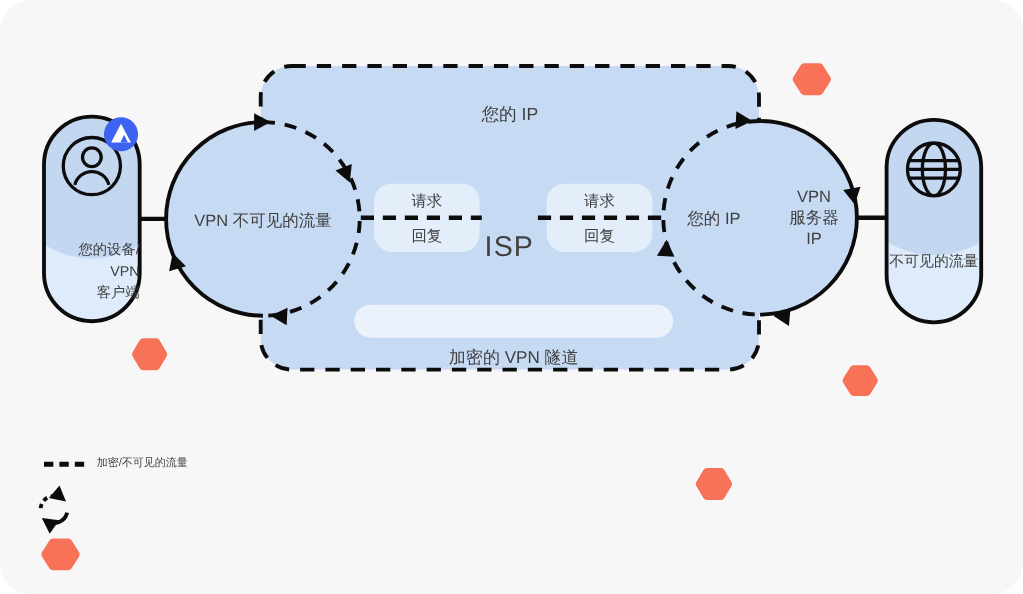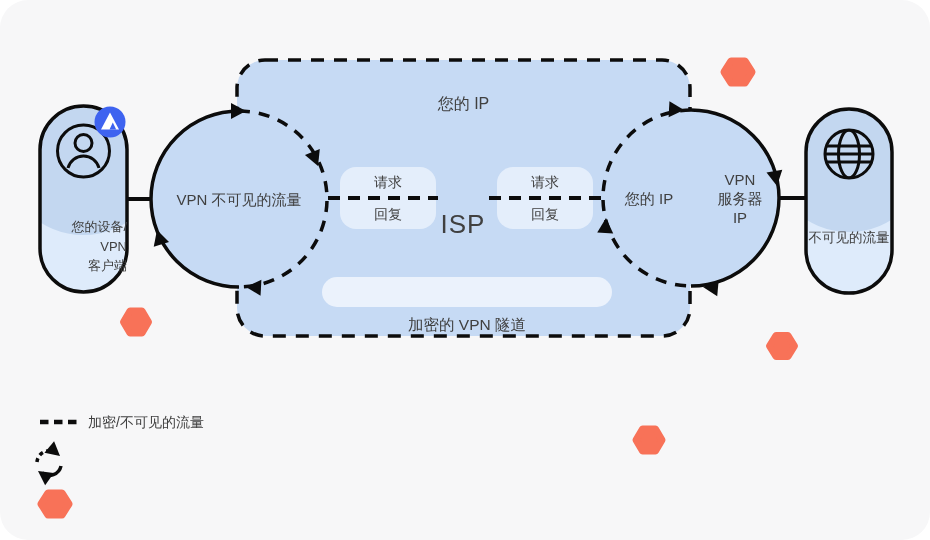--- a/index.html
+++ b/index.html
@@ -13,21 +13,21 @@
   .box-req1{left:340px;top:174px;width:96px;font-size:14px;}
   .box-rep1{left:340px;top:206px;width:96px;font-size:14px;}
   .isp{left:433px;top:181px;width:60px;font-size:26px;letter-spacing:1px;margin-top:28px;}
   .box-req2{left:497px;top:174px;width:96px;font-size:14px;}
   .box-rep2{left:497px;top:206px;width:96px;font-size:14px;}
   .your-ip-right{left:609px;top:190px;width:80px;font-size:15px;}
   .vpn-server{left:700px;top:170px;width:80px;font-size:15px;line-height:1.28;}
   .tunnel{left:322px;top:283px;width:290px;font-size:15.5px;margin-top:32px;}
   .device{left:40px;top:217px;width:87px;font-size:13px;line-height:1.5;text-align:right;}
   .website{left:806px;top:229px;width:86px;font-size:13.5px;}
-  .legend-label{text-align:left;font-size:14px;}
+  .legend-label{text-align:left;font-size:10px;}
   .lg1{left:88px;top:414px;width:300px;}
   .lg2{left:88px;top:455px;width:300px;}
   .lg3{left:88px;top:497px;width:360px;}
 </style>
 </head>
 <body>
 
 <div class="card">
 
   <svg class="layer" width="930" height="540" viewBox="0 0 930 540">

